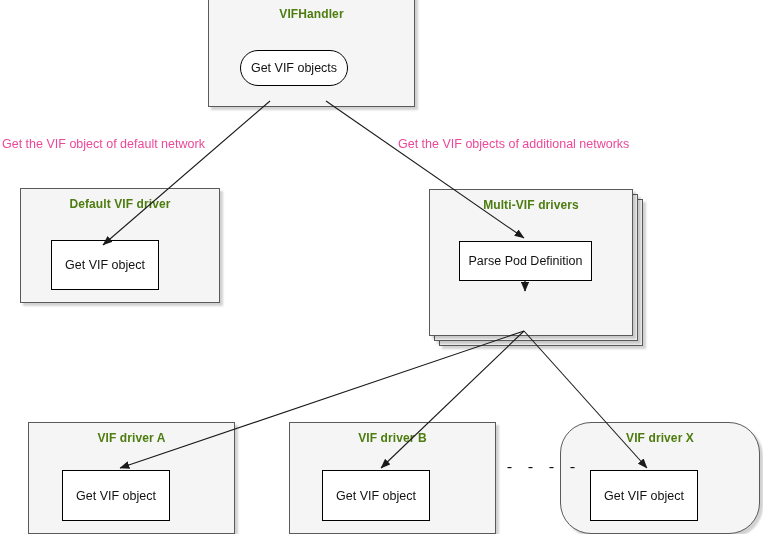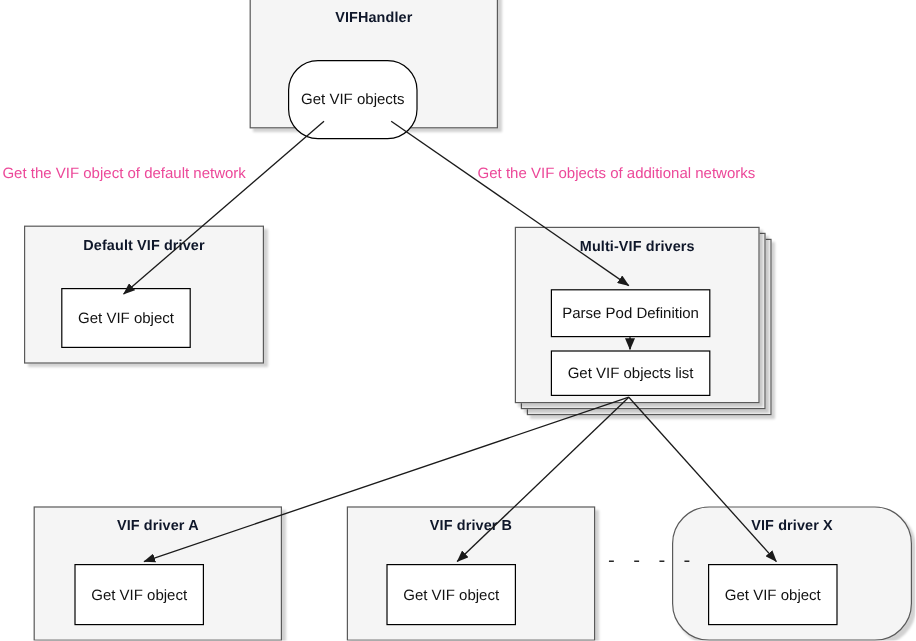--- a/index.html
+++ b/index.html
@@ -27,21 +27,21 @@
     box-sizing: border-box;
     box-shadow: 3px 3px 2px rgba(0,0,0,0.18);
   }
   .group-title {
     position: absolute;
     left: 0;
     right: 0;
     text-align: center;
     font-size: 12px;
     font-weight: bold;
-    color: #0f172a;
+    color: #4d7c0f;
     letter-spacing: 0.1px;
   }
   
   .node {
     position: absolute;
     background: #ffffff;
     border: 1px solid #000000;
     box-sizing: border-box;
     display: flex;
     align-items: center;
@@ -86,39 +86,36 @@
 <body>
 
 <div id="canvas">
 
   <div class="stack-sheet" style="left:439px; top:199px; width:204px; height:147px;"></div>
   <div class="stack-sheet" style="left:434px; top:194px; width:204px; height:147px;"></div>
 
   <div class="group" style="left:208px; top:-8px; width:207px; height:115px;">
     <div class="group-title" style="top:14px;">VIFHandler</div>
   </div>
-  <div class="node" style="left:240px; top:50px; width:108px; height:66px;border-radius:25px;">
+  <div class="node" style="left:240px; top:50px; width:108px; height:36px;border-radius:25px;">
     <span>Get VIF objects</span>
   </div>
 
   <div class="group" style="left:20px; top:188px; width:200px; height:115px;">
     <div class="group-title" style="top:8px;">Default VIF driver</div>
   </div>
   <div class="node" style="left:51px; top:240px; width:108px; height:50px;">
     <span>Get VIF object</span>
   </div>
 
   <div class="group" style="left:429px; top:189px; width:204px; height:147px;">
     <div class="group-title" style="top:8px;">Multi-VIF drivers</div>
   </div>
   <div class="node" style="left:459px; top:241px; width:133px; height:40px;">
     <span>Parse Pod Definition</span>
-  </div>
-  <div class="node" style="left:459px; top:292px; width:133px; height:38px;">
-    <span>Get VIF objects list</span>
   </div>
 
   <div class="group" style="left:28px; top:422px; width:207px; height:112px;">
     <div class="group-title" style="top:8px;">VIF driver A</div>
   </div>
   <div class="node" style="left:62px; top:470px; width:108px; height:51px;">
     <span>Get VIF object</span>
   </div>
 
   <div class="group" style="left:289px; top:422px; width:207px; height:112px;">

